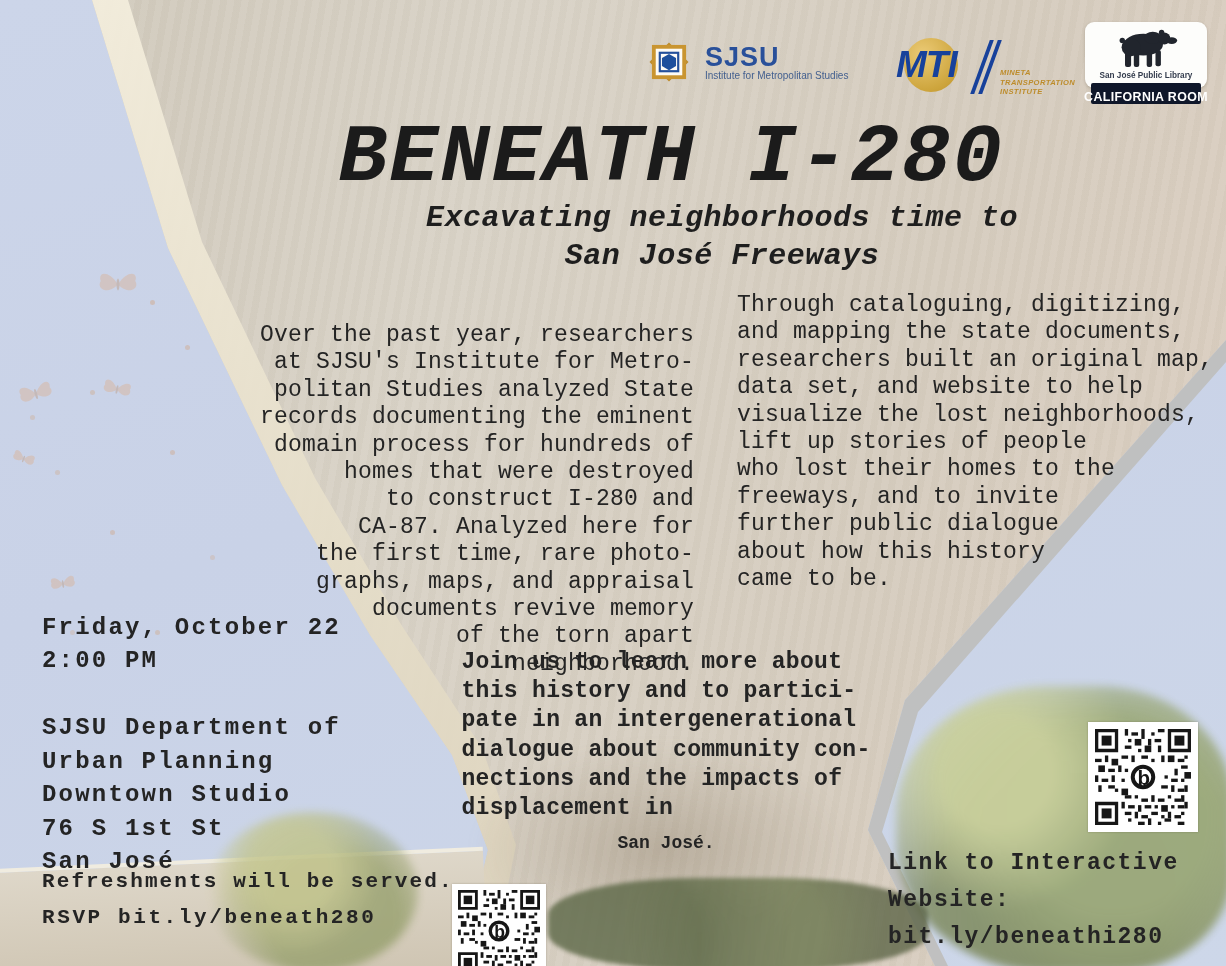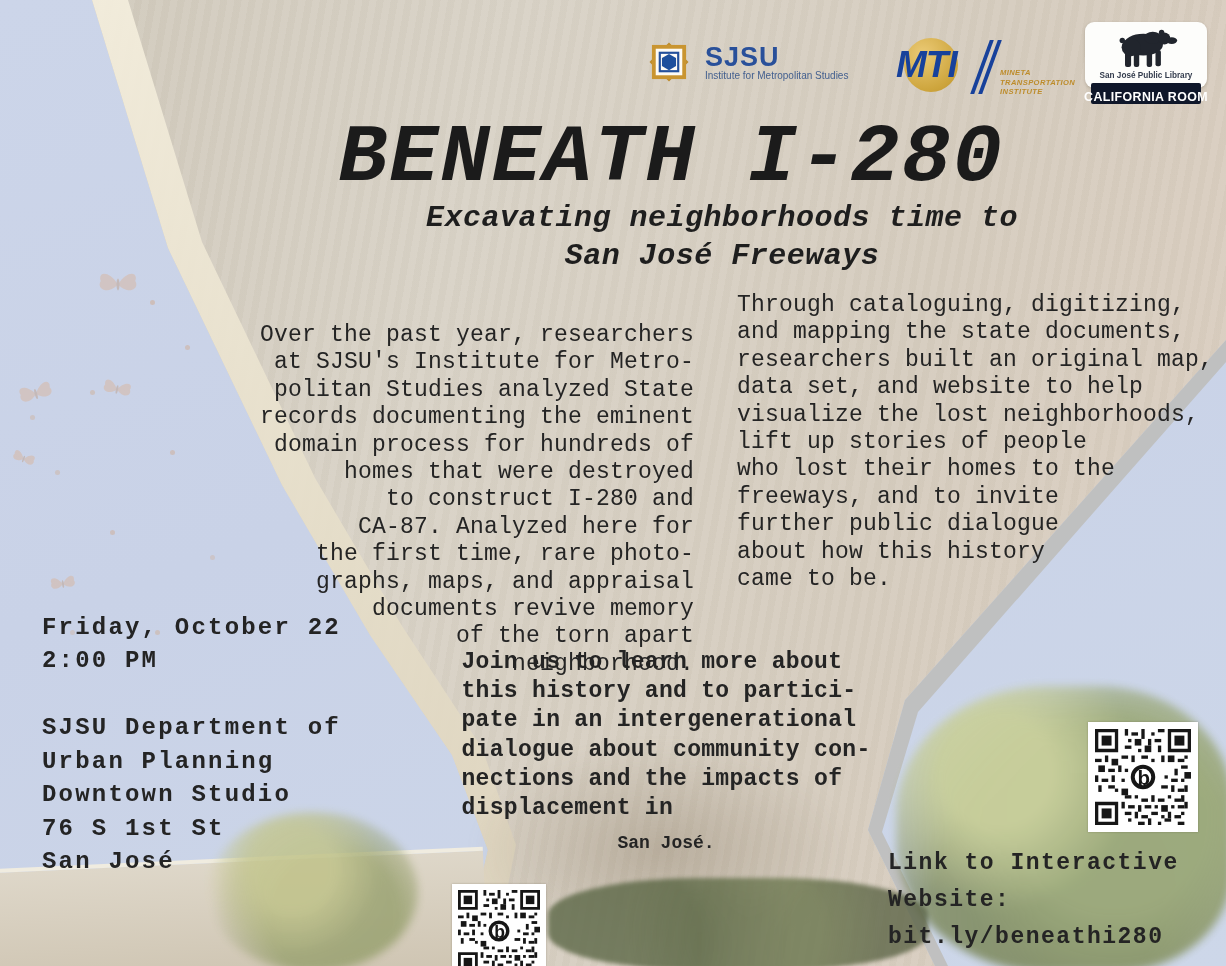--- a/index.html
+++ b/index.html
@@ -328,20 +328,22 @@
 displacement in</div>
   <div class="abs cx" id="join-city">San José.</div>
 
   <div class="abs pre" id="datetime">Friday, October 22
 2:00 PM</div>
   <div class="abs pre" id="venue">SJSU Department of
 Urban Planning
 Downtown Studio
 76 S 1st St
 San José</div>
+  <div class="abs" id="refreshments">Refreshments will be served.</div>
+  <div class="abs" id="rsvp">RSVP bit.ly/beneath280</div>
 
   <div class="abs qr-box" id="qr-rsvp">
     <svg viewBox="0 0 29 29">
         <use href="#qr-sym"></use>
       </svg>
   </div>
   <div class="abs qr-box" id="qr-website">
     <svg viewBox="0 0 29 29">
         <use href="#qr-sym"></use>
       </svg>

